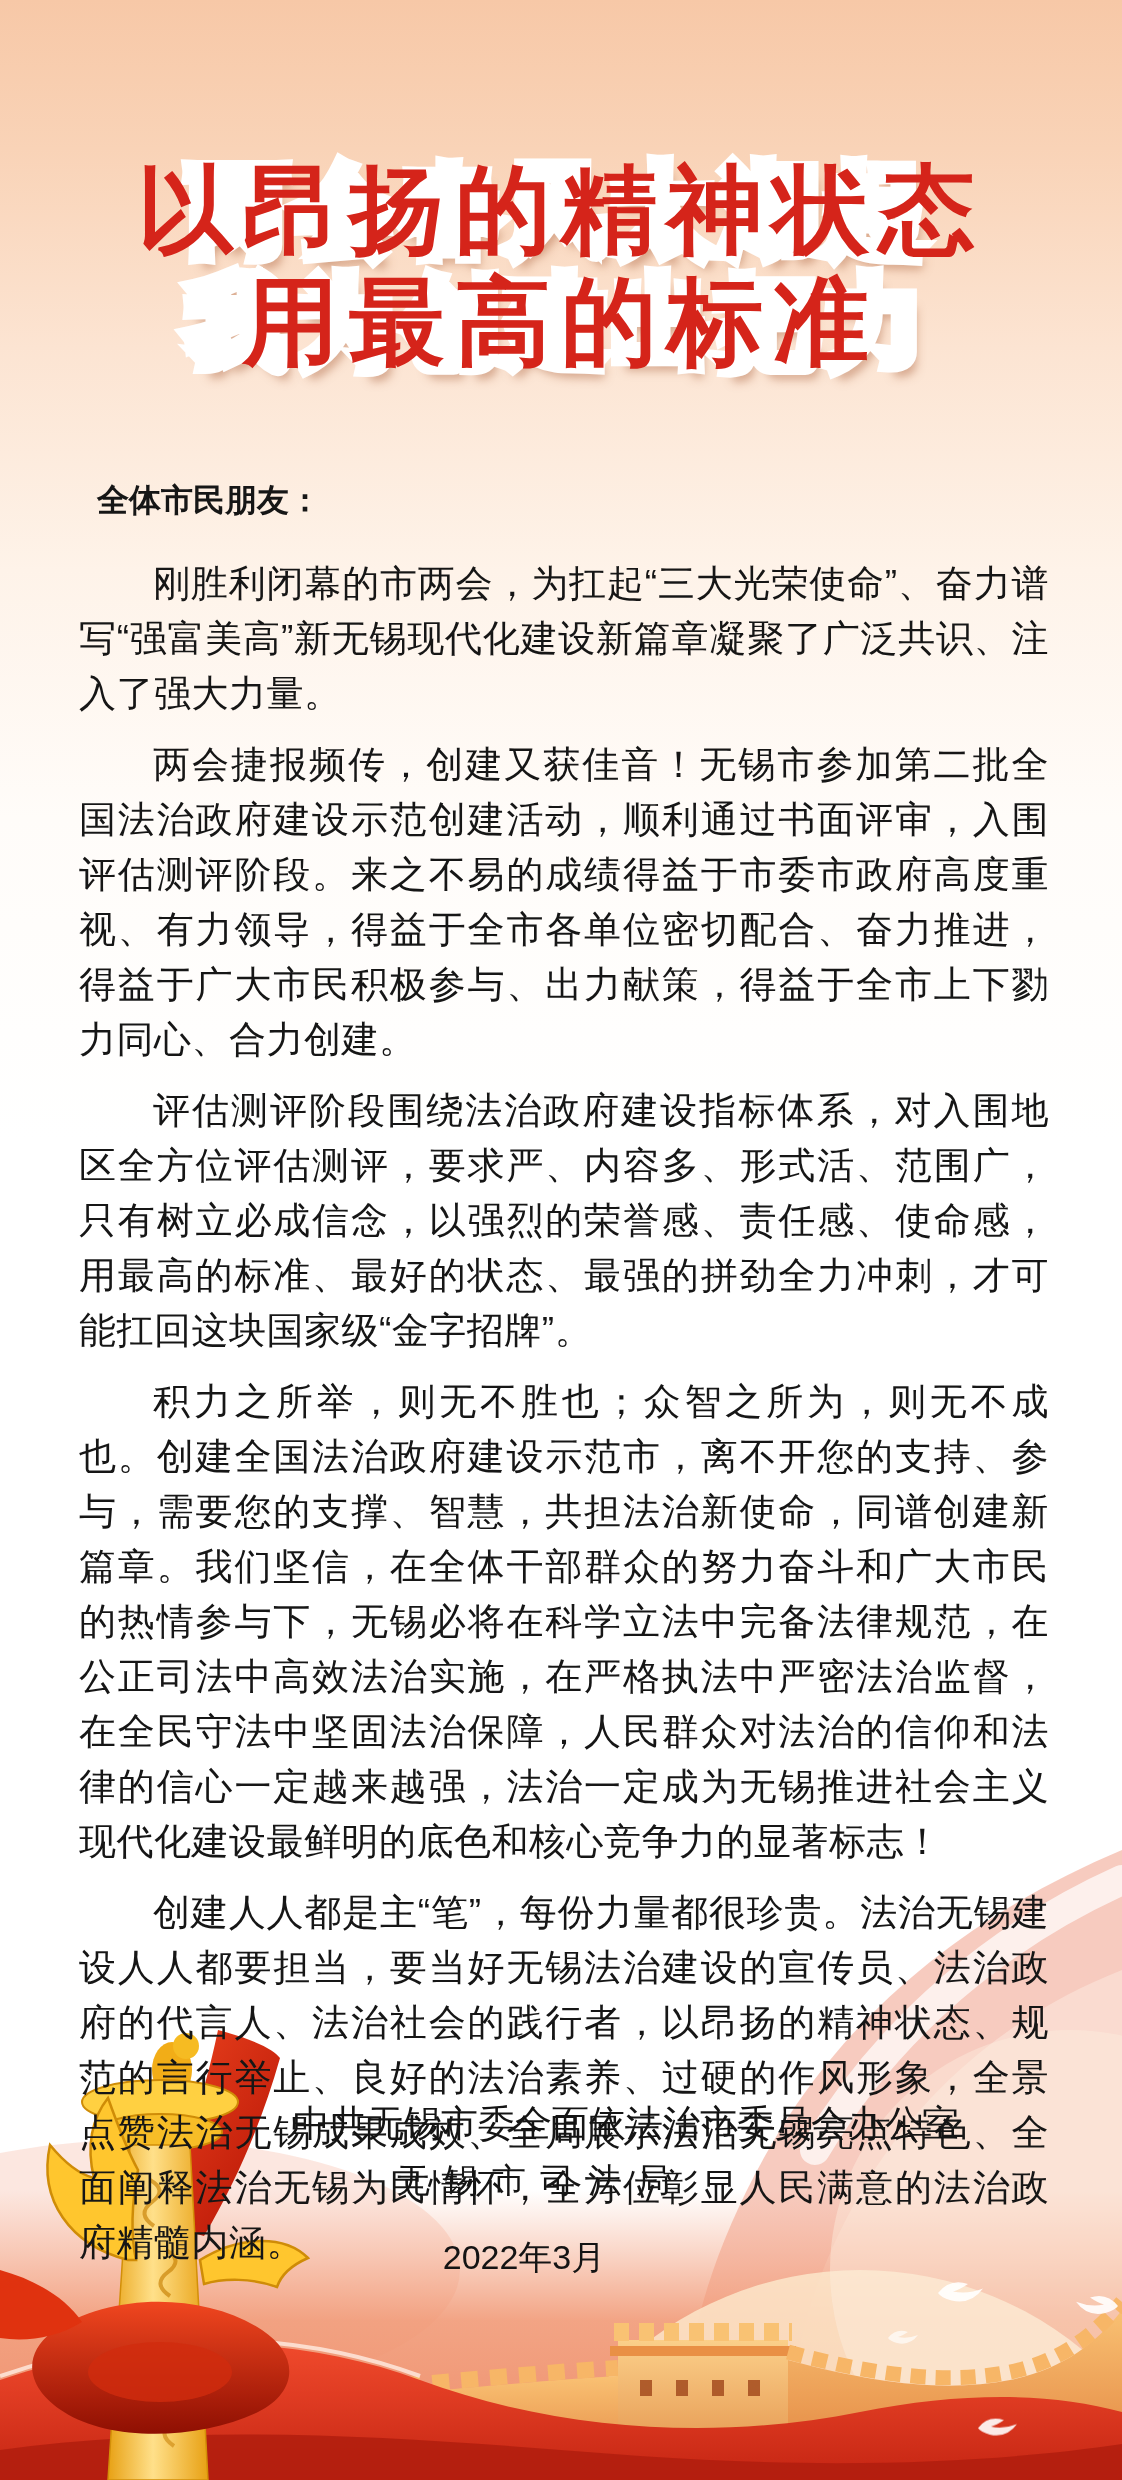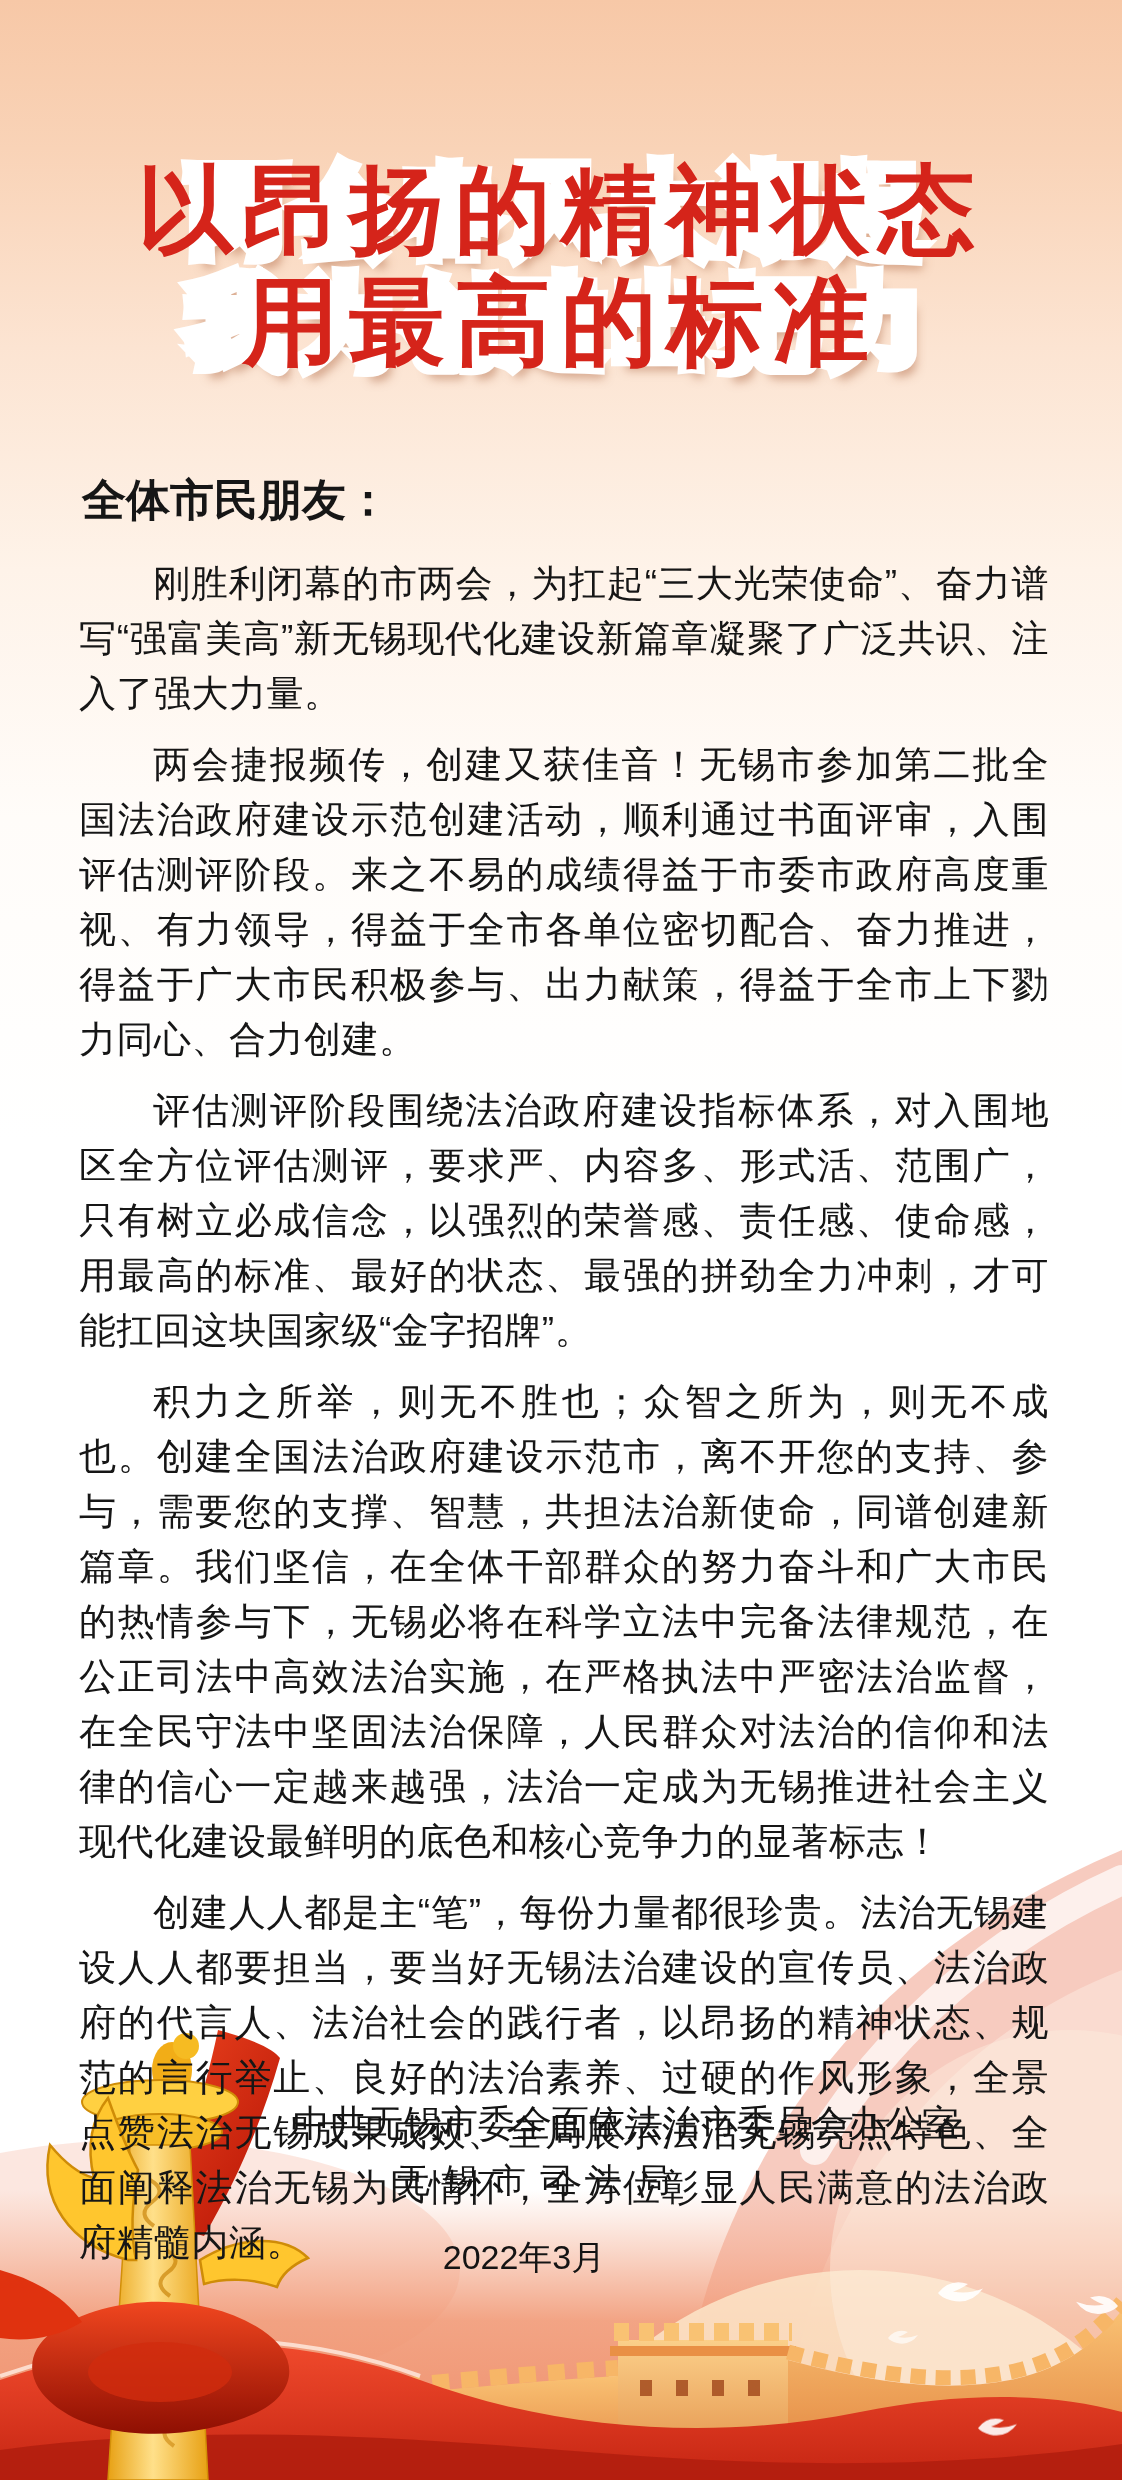--- a/index.html
+++ b/index.html
@@ -21,21 +21,21 @@
   }
   .title-line::before{
     content:attr(data-text);position:absolute;left:0;top:0;width:100%;
     color:#ffffff;-webkit-text-stroke:16px #ffffff;z-index:-1;
     text-shadow:7px 12px 10px rgba(170,96,60,.5);
   }
   
   .letter{position:absolute;top:474px;left:63px;width:1002px;z-index:2;color:#161616;}
   .salutation{
     font-family:"DejaVu Serif",serif;font-weight:700;
-    font-size:44px;line-height:52px;margin:0 0 30px 19px;
+    font-size:32px;line-height:52px;margin:0 0 30px 34px;
   }
   .para{
     margin:16px;font-size:37px;line-height:55px;
     text-align:justify;text-indent:2em;letter-spacing:.5px;
   }
   
   .signature{position:absolute;top:2096px;left:0;width:968px;z-index:3;color:#141414;}
   .sig-line{margin:0;text-align:center;}
   .sig-office{font-size:37px;line-height:56px;transform:translateX(142px);}
   .sig-bureau{font-size:34px;line-height:56px;letter-spacing:14px;transform:translateX(56px);}

